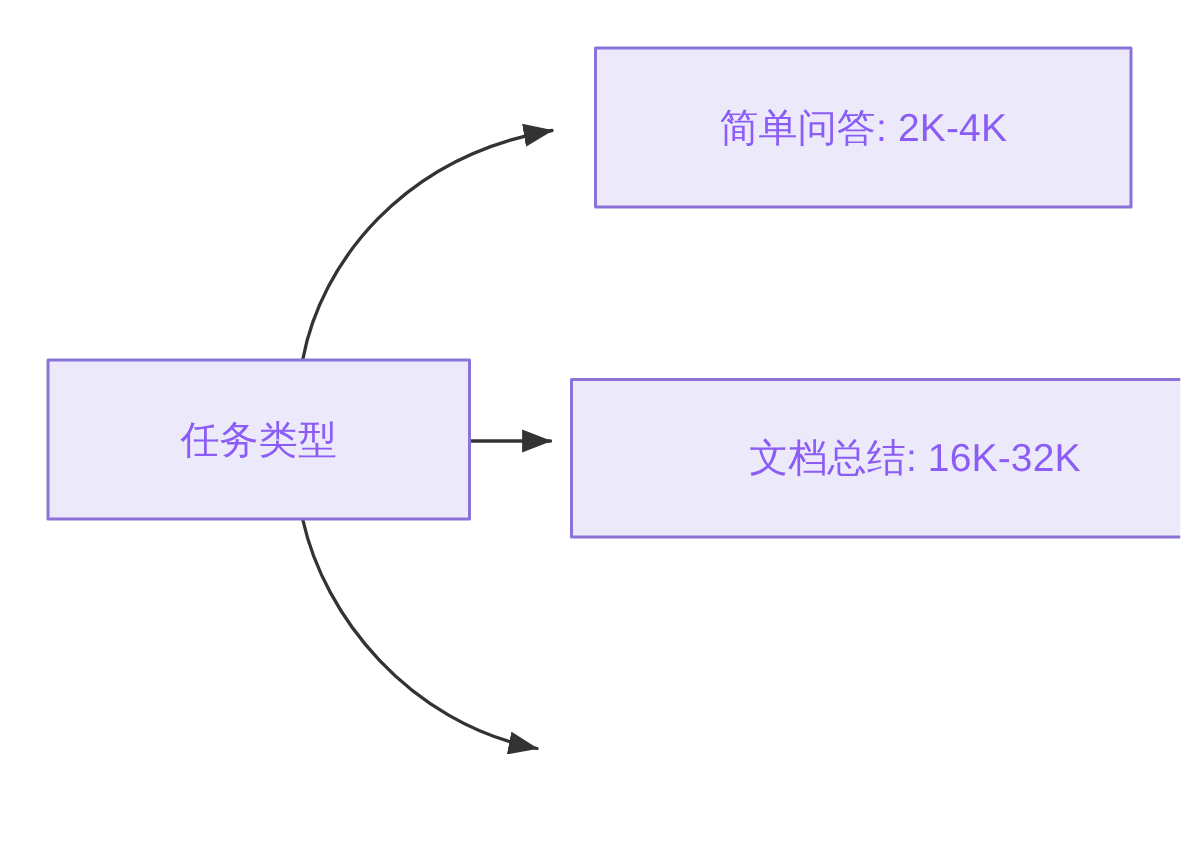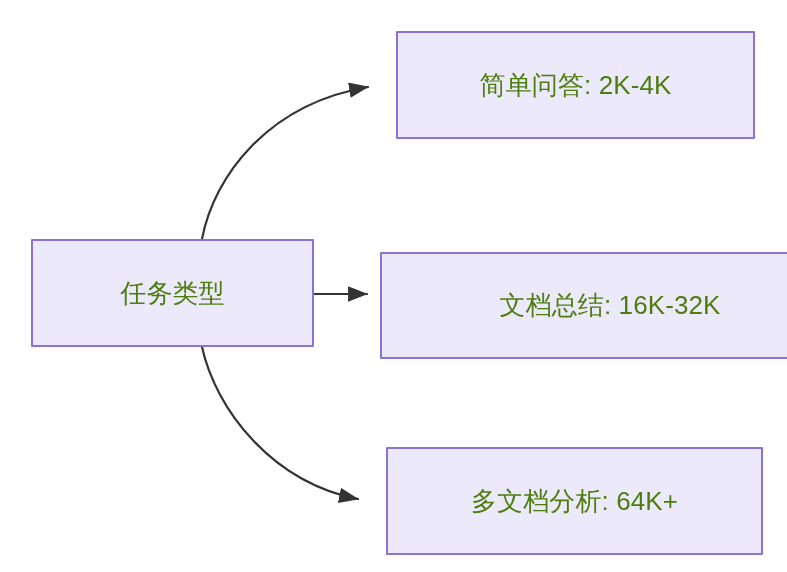--- a/index.html
+++ b/index.html
@@ -31,21 +31,21 @@
     border: 2.5px solid #8B72D8;
     border-radius: 1px;
     display: flex;
     align-items: center;
     justify-content: center;
     z-index: 2;
   }
   .node-label {
     font-size: 26px;
     line-height: 1.25;
-    color: #4d7c0f;
+    color: #8b5cf6;
     white-space: nowrap;
     letter-spacing: 0.1px;
   }
   #node-source {
     left: 31px;
     top: 239px;
     width: 283px;
     height: 108px;
   }
   #node-simple-qa {
@@ -91,17 +91,14 @@
   </div>
 
   <div class="node" id="node-simple-qa">
     <span class="node-label">简单问答: 2K-4K</span>
   </div>
 
   <div class="node" id="node-doc-summary">
     <span class="node-label">文档总结: 16K-32K</span>
   </div>
 
-  <div class="node" id="node-multi-doc">
-    <span class="node-label">多文档分析: 64K+</span>
-  </div>
 
 </div>
 
 </body></html>

